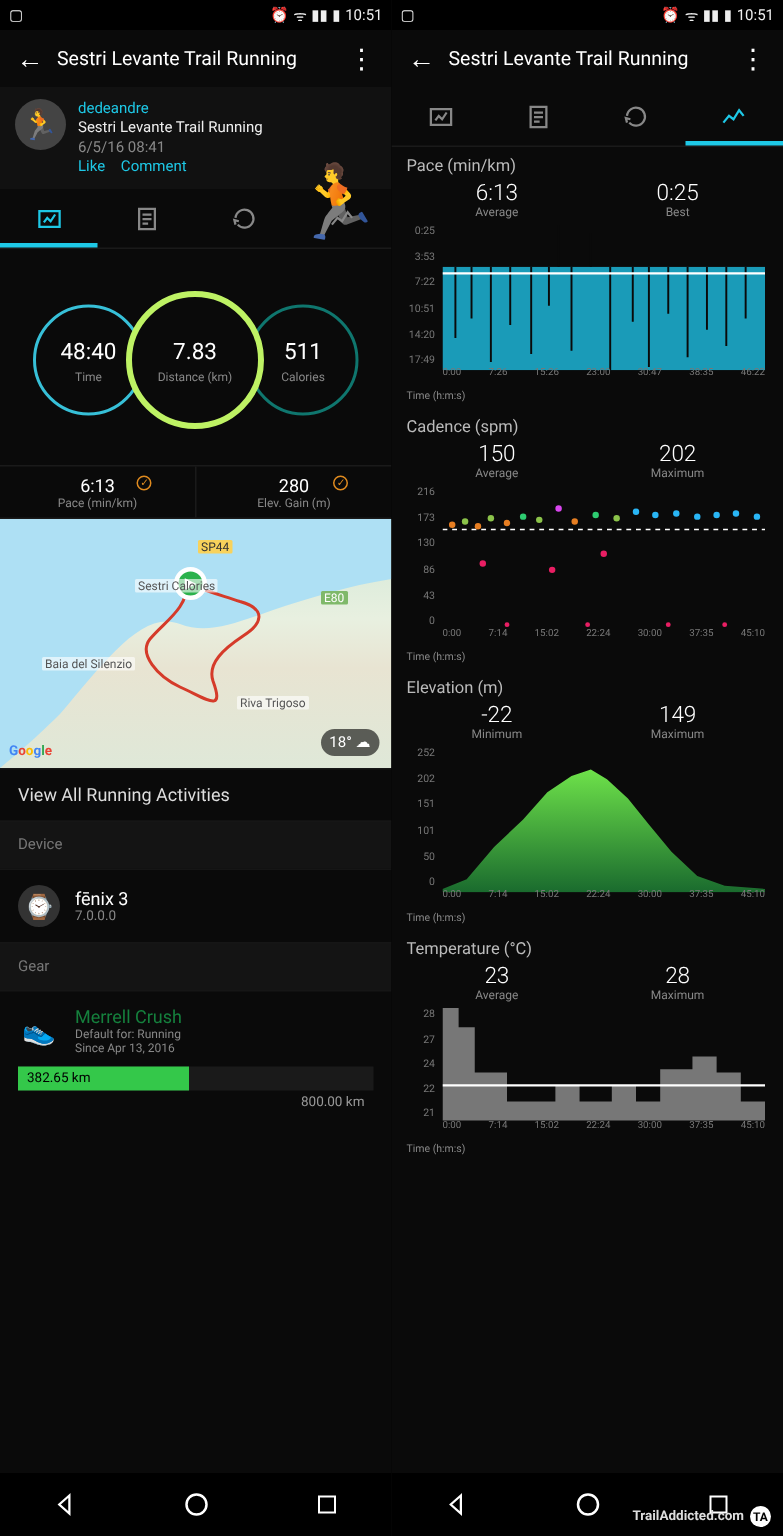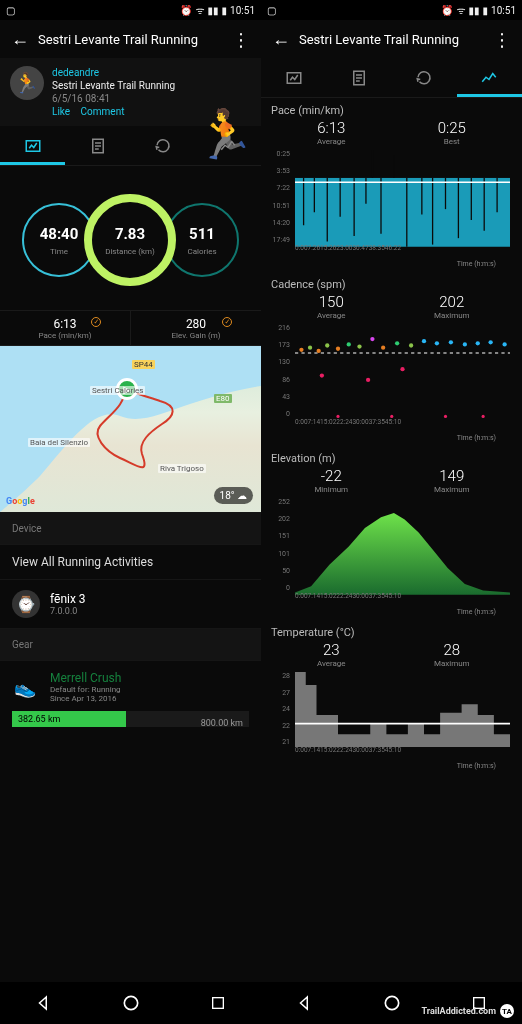--- a/index.html
+++ b/index.html
@@ -21,24 +21,24 @@
 .post-head{display:flex;padding:8px 10px;gap:8px;background:#111}
 .avatar{width:34px;height:34px;border-radius:50%;background:#444;display:flex;align-items:center;justify-content:center;font-size:20px}
 .post-meta{font-size:10px;line-height:13px}
 .post-user{color:#1ec8e6}
 .post-title{color:#eee}
 .post-date{color:#888}
 .post-actions span{color:#1ec8e6;margin-right:8px}
 .runner-bg{position:absolute;right:6px;top:106px;font-size:48px;color:#1c1c1c;z-index:0;pointer-events:none}
 .rings{height:140px;display:flex;align-items:center;justify-content:center;position:relative;margin-top:4px}
 .ring{border-radius:50%;display:flex;flex-direction:column;align-items:center;justify-content:center;color:#ccc;position:absolute}
-.ring .val{color:#fff;font-size:15px;font-weight:700}
+.ring .val{color:#fff;font-size:15px;font-weight:400}
 .ring .lbl{font-size:8px;color:#888;margin-top:4px}
 .ring-time{width:74px;height:74px;border:2px solid #37c0d8;left:22px}
-.ring-dist{width:92px;height:92px;border:8px solid #bef264;left:84px;z-index:2;background:#0a0a0a}
+.ring-dist{width:92px;height:92px;border:4px solid #bef264;left:84px;z-index:2;background:#0a0a0a}
 .ring-cal{width:74px;height:74px;border:2px solid #0f766e;right:22px}
 .stats-row{display:flex;height:36px;border-top:1px solid #1a1a1a;border-bottom:1px solid #1a1a1a}
 .stat{flex:1;display:flex;flex-direction:column;align-items:center;justify-content:center;position:relative}
 .stat+.stat{border-left:1px solid #1a1a1a}
 .stat .v{color:#fff;font-size:12px}
 .stat .l{color:#888;font-size:8px}
 .stat .badge{position:absolute;top:6px;right:22%;width:10px;height:10px;border-radius:50%;border:1px solid #e08b1f;font-size:7px;line-height:8px;text-align:center;color:#e08b1f}
 .map{height:166px;position:relative;background:linear-gradient(#cfe7d6 0%,#e8f0e0 40%,#e8e4d2 60%,#dfe8d8 100%)}
 .sea{position:absolute;left:0;top:0;bottom:0;right:0}
 .town{position:absolute;font-size:8px;color:#555;background:rgba(255,255,255,.6);padding:0 2px;border-radius:1px}
@@ -50,36 +50,36 @@
 .section{padding:10px 12px;color:#ddd;font-size:12px;border-top:1px solid #161616}
 .section.dim{background:#141414;color:#777;font-size:10px}
 .device-row{display:flex;gap:10px;padding:10px 12px;align-items:center;border-top:1px solid #161616}
 .device-row .icon{width:28px;height:28px;border-radius:50%;background:#333;display:flex;align-items:center;justify-content:center;font-size:16px}
 .gear-row{padding:10px 12px;border-top:1px solid #161616}
 .gear-head{display:flex;gap:10px;align-items:center}
 .gear-head .shoe{width:28px;height:28px;display:flex;align-items:center;justify-content:center;font-size:18px;color:#e8a436}
 .progress{position:relative;height:16px;background:#1a1a1a;margin-top:8px}
 .progress .fill{background:#34c84a;height:100%;position:relative}
 .progress .cur{position:absolute;left:6px;top:0;font-size:9px;color:#000;line-height:16px}
-.progress .tot{position:absolute;right:6px;top:4px;font-size:9px;color:#999;line-height:16px}
+.progress .tot{position:absolute;right:6px;top:16px;font-size:9px;color:#999;line-height:16px}
 .navbar{height:42px;display:flex;align-items:center;justify-content:space-around;background:#000;margin-top:auto}
 .navbar .nbtn{width:22px;height:22px;color:#fff;display:flex;align-items:center;justify-content:center}
 
 .chart-section{padding:6px 10px 2px}
 .chart-title{font-size:11px;color:#bbb;margin-bottom:2px}
 .chart-stats{display:flex}
 .chart-stat{flex:1;text-align:center}
 .chart-stat .v{color:#fff;font-size:15px;font-weight:300}
 .chart-stat .l{color:#888;font-size:8px}
 .chart-canvas{height:108px;position:relative;margin-top:4px}
 .chart-canvas.small{height:88px}
 .ylabels{position:absolute;left:0;top:0;bottom:14px;width:22px;display:flex;flex-direction:column;justify-content:space-between;font-size:7px;color:#777;align-items:flex-end;padding-right:3px}
 .plot{position:absolute;left:24px;right:2px;top:0;bottom:14px}
-.xaxis{position:absolute;left:24px;right:2px;bottom:0;height:14px;display:flex;font-size:6.5px;color:#777}
-.xlabel{position:absolute;bottom:-10px;left:0;right:16px;text-align:right;font-size:7px;color:#888}
+.xaxis{position:absolute;left:24px;right:2px;bottom:0;height:14px;display:flex;justify-content:space-between;font-size:6.5px;color:#777}
+.xlabel{position:absolute;bottom:-10px;left:0;right:0;text-align:left;font-size:7px;color:#888}
 .chart-canvas{margin-bottom:12px}
 .right-scroll{flex:1;overflow:hidden}
 .footer-brand{position:absolute;right:8px;bottom:6px;font-size:9px;color:#ddd;font-weight:bold;display:flex;align-items:center;gap:4px}
 .footer-brand .logo{width:14px;height:14px;border-radius:50%;background:#fff;color:#000;font-size:8px;font-weight:bold;display:flex;align-items:center;justify-content:center}
 svg{display:block}
 </style>
 </head>
 <body>
 
 <div class="phones">
@@ -184,22 +184,22 @@
     <div class="map-pin">▶</div>
     <div class="town" style="left:90px;top:40px">Sestri Calories</div>
     <div class="town" style="left:28px;top:92px">Baia del Silenzio</div>
     <div class="town" style="left:158px;top:118px">Riva Trigoso</div>
     <div class="town" style="left:132px;top:14px;background:#f8d25b;color:#333">SP44</div>
     <div class="town" style="left:214px;top:48px;background:#7fb96a;color:#fff">E80</div>
     <div class="weather"><span>18°</span> ☁</div>
     <div class="google"><span>G</span><span>o</span><span>o</span><span>g</span><span>l</span><span>e</span></div>
   </div>
 
+  <div class="section"><span>View All Running Activities</span></div>
   <div class="section dim">Device</div>
-  <div class="section"><span>View All Running Activities</span></div>
   <div class="device-row">
     <div class="icon">⌚</div>
     <div>
       <div style="color:#fff;font-size:12px">fēnix 3</div>
       <div style="color:#888;font-size:9px">7.0.0.0</div>
     </div>
   </div>
   <div class="section dim">Gear</div>
   <div class="gear-row">
     <div class="gear-head">

